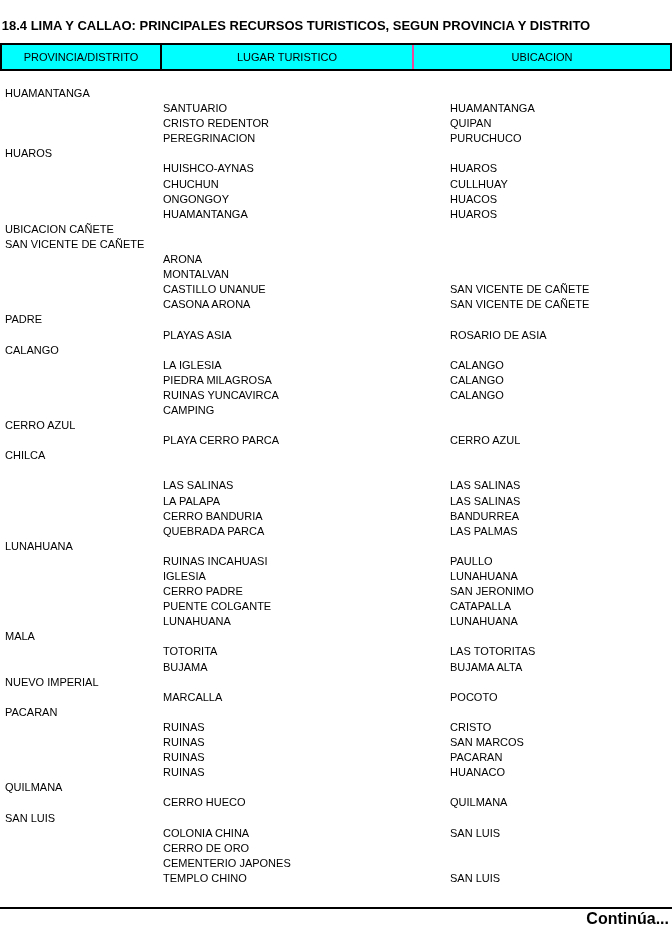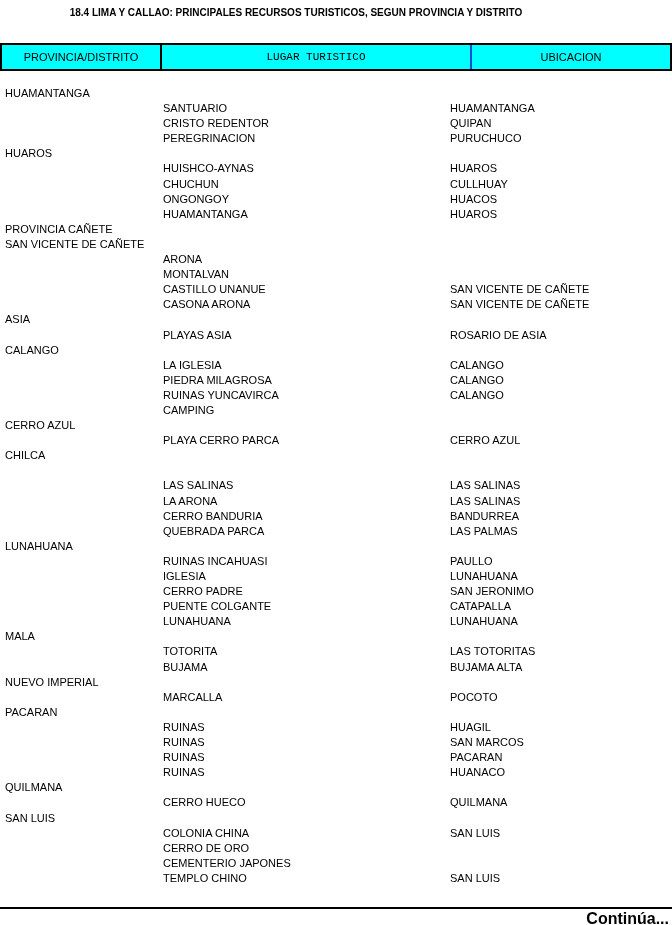--- a/index.html
+++ b/index.html
@@ -10,25 +10,25 @@
     width: 672px;
     height: 925px;
     background: #ffffff;
     color: #000000;
     font-family: "Liberation Sans", sans-serif;
     position: relative;
     overflow: hidden;
   }
   .title {
     position: absolute;
-    top: 7px;
+    top: 18px;
     left: 0;
     width: 592px;
     text-align: center;
-    font-size: 10px;
+    font-size: 13px;
     font-weight: bold;
     white-space: nowrap;
   }
   .thead {
     position: absolute;
     top: 43px;
     left: 0;
     width: 672px;
     height: 28px;
     box-sizing: border-box;
@@ -39,21 +39,21 @@
   .th {
     box-sizing: border-box;
     display: flex;
     align-items: center;
     justify-content: center;
     font-size: 11px;
     white-space: nowrap;
     text-align: right;
   }
   .th1 { width: 160px; border-right: 2px solid #000000; }
-  .th2 { width: 310px; border-right: 2px solid #1d4ed8; font-family: Liberation Mono, monospace; }
+  .th2 { width: 252px; border-right: 2px solid #ec4899; }
   .th3 { flex: 1; }
   .tbody {
     position: absolute;
     top: 86px;
     left: 0;
     width: 551px;
   }
   .row {
     position: relative;
     height: 15.1px;
@@ -123,41 +123,41 @@
     </div>
     <div class="row">
       <span class="cell lugar">ONGONGOY</span>
       <span class="cell ubicacion">HUACOS</span>
     </div>
     <div class="row">
       <span class="cell lugar">HUAMANTANGA</span>
       <span class="cell ubicacion">HUAROS</span>
     </div>
     <div class="row">
-      <span class="cell provincia">PROVINCIA CAÑETE</span>
+      <span class="cell provincia">UBICACION CAÑETE</span>
     </div>
     <div class="row">
       <span class="cell provincia">SAN VICENTE DE CAÑETE</span>
     </div>
     <div class="row">
       <span class="cell lugar">ARONA</span>
     </div>
     <div class="row">
       <span class="cell lugar">MONTALVAN</span>
     </div>
     <div class="row">
       <span class="cell lugar">CASTILLO UNANUE</span>
       <span class="cell ubicacion">SAN VICENTE DE CAÑETE</span>
     </div>
     <div class="row">
       <span class="cell lugar">CASONA ARONA</span>
       <span class="cell ubicacion">SAN VICENTE DE CAÑETE</span>
     </div>
     <div class="row">
-      <span class="cell provincia">ASIA</span>
+      <span class="cell provincia">PADRE</span>
     </div>
     <div class="row">
       <span class="cell lugar">PLAYAS ASIA</span>
       <span class="cell ubicacion">ROSARIO DE ASIA</span>
     </div>
     <div class="row">
       <span class="cell provincia">CALANGO</span>
     </div>
     <div class="row">
       <span class="cell lugar">LA IGLESIA</span>
@@ -183,21 +183,21 @@
     </div>
     <div class="row">
       <span class="cell provincia">CHILCA</span>
     </div>
     <div class="row"></div>
     <div class="row">
       <span class="cell lugar">LAS SALINAS</span>
       <span class="cell ubicacion">LAS SALINAS</span>
     </div>
     <div class="row">
-      <span class="cell lugar">LA ARONA</span>
+      <span class="cell lugar">LA PALAPA</span>
       <span class="cell ubicacion">LAS SALINAS</span>
     </div>
     <div class="row">
       <span class="cell lugar">CERRO BANDURIA</span>
       <span class="cell ubicacion">BANDURREA</span>
     </div>
     <div class="row">
       <span class="cell lugar">QUEBRADA PARCA</span>
       <span class="cell ubicacion">LAS PALMAS</span>
     </div>
@@ -240,21 +240,21 @@
     </div>
     <div class="row">
       <span class="cell lugar">MARCALLA</span>
       <span class="cell ubicacion">POCOTO</span>
     </div>
     <div class="row">
       <span class="cell provincia">PACARAN</span>
     </div>
     <div class="row">
       <span class="cell lugar">RUINAS</span>
-      <span class="cell ubicacion">HUAGIL</span>
+      <span class="cell ubicacion">CRISTO</span>
     </div>
     <div class="row">
       <span class="cell lugar">RUINAS</span>
       <span class="cell ubicacion">SAN MARCOS</span>
     </div>
     <div class="row">
       <span class="cell lugar">RUINAS</span>
       <span class="cell ubicacion">PACARAN</span>
     </div>
     <div class="row">

